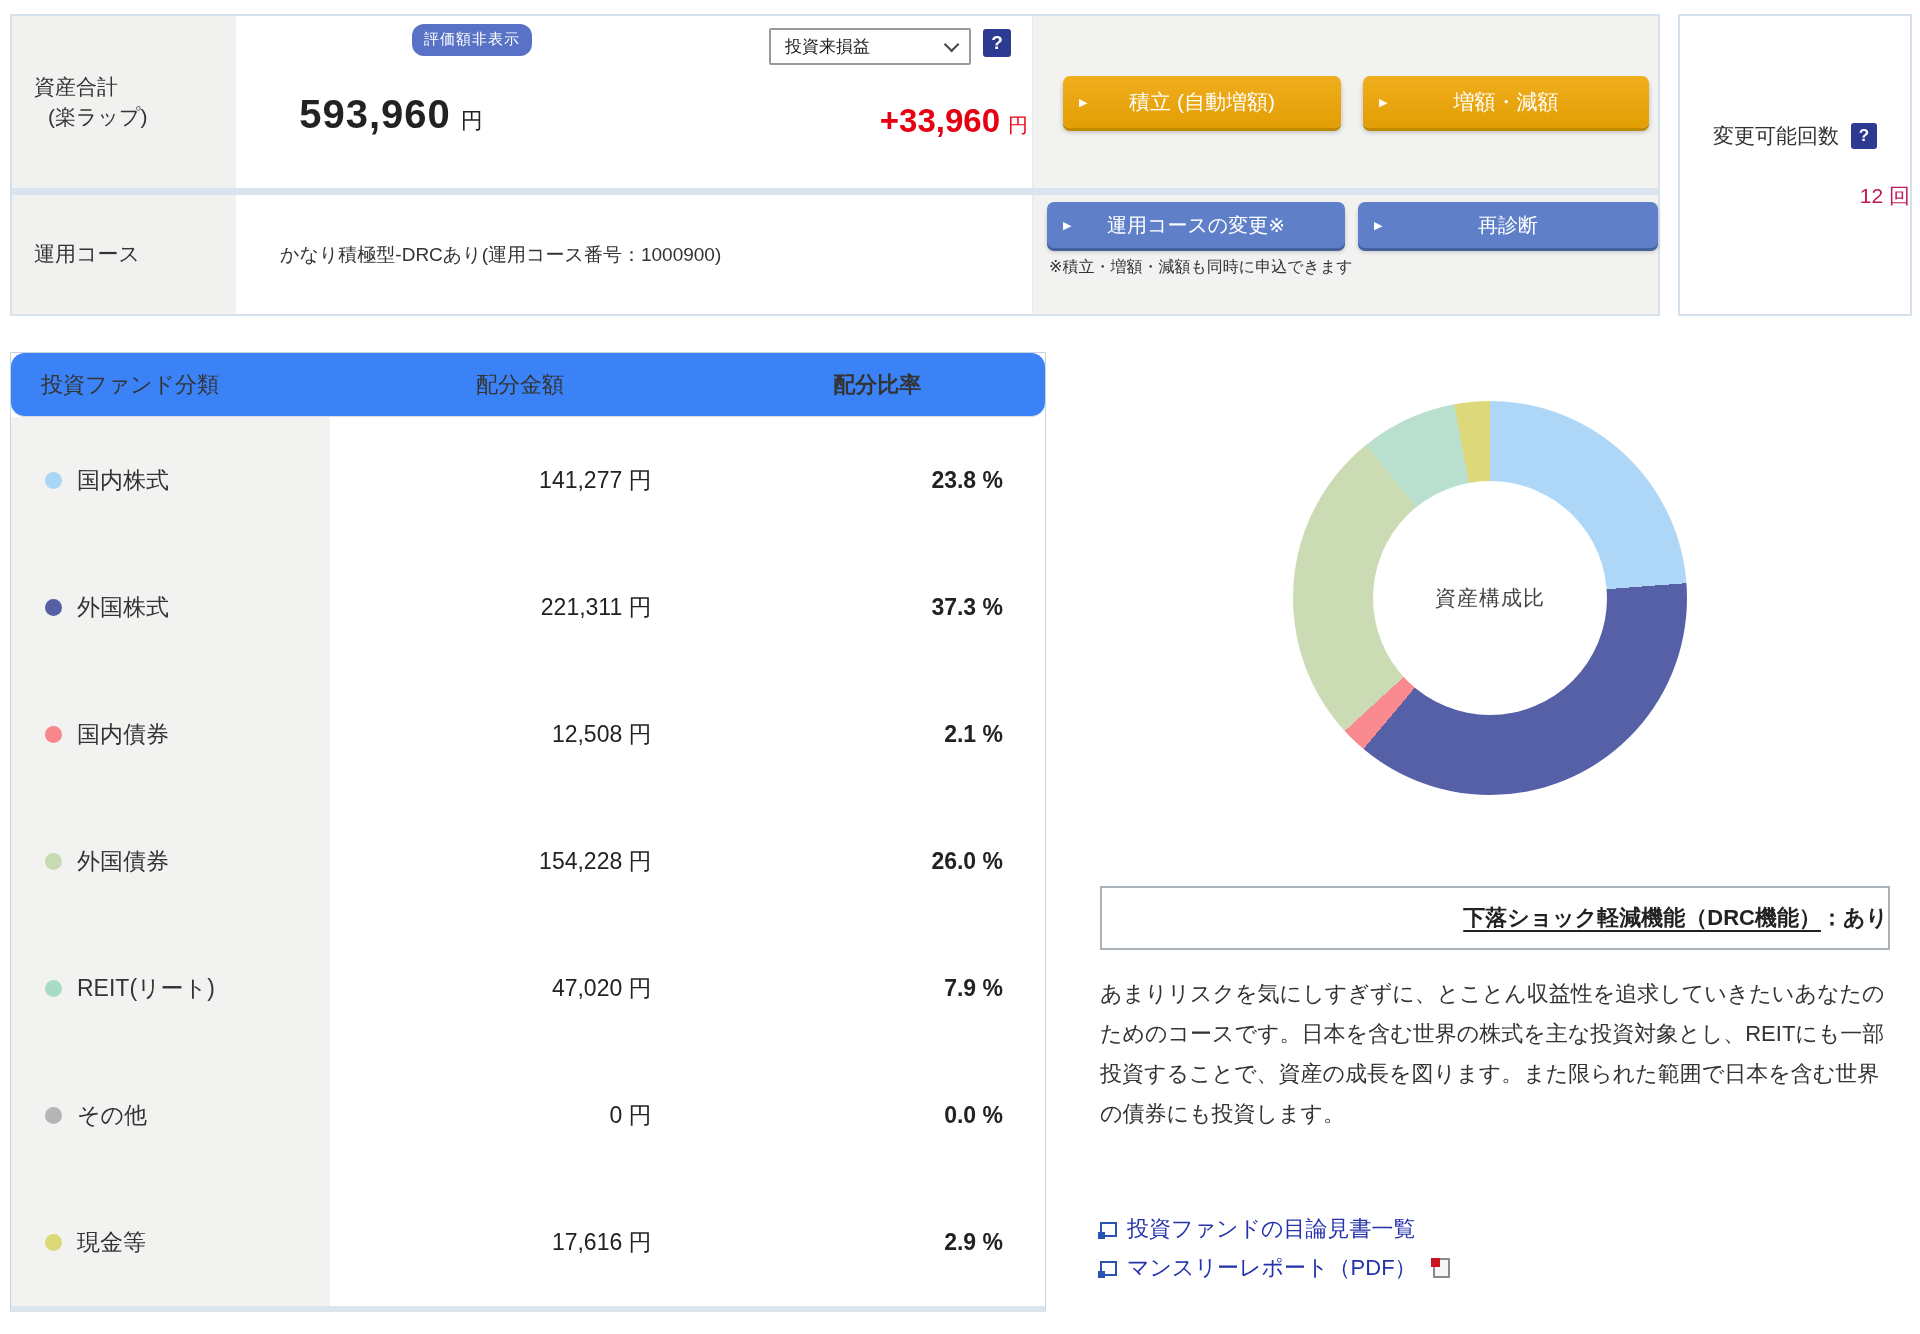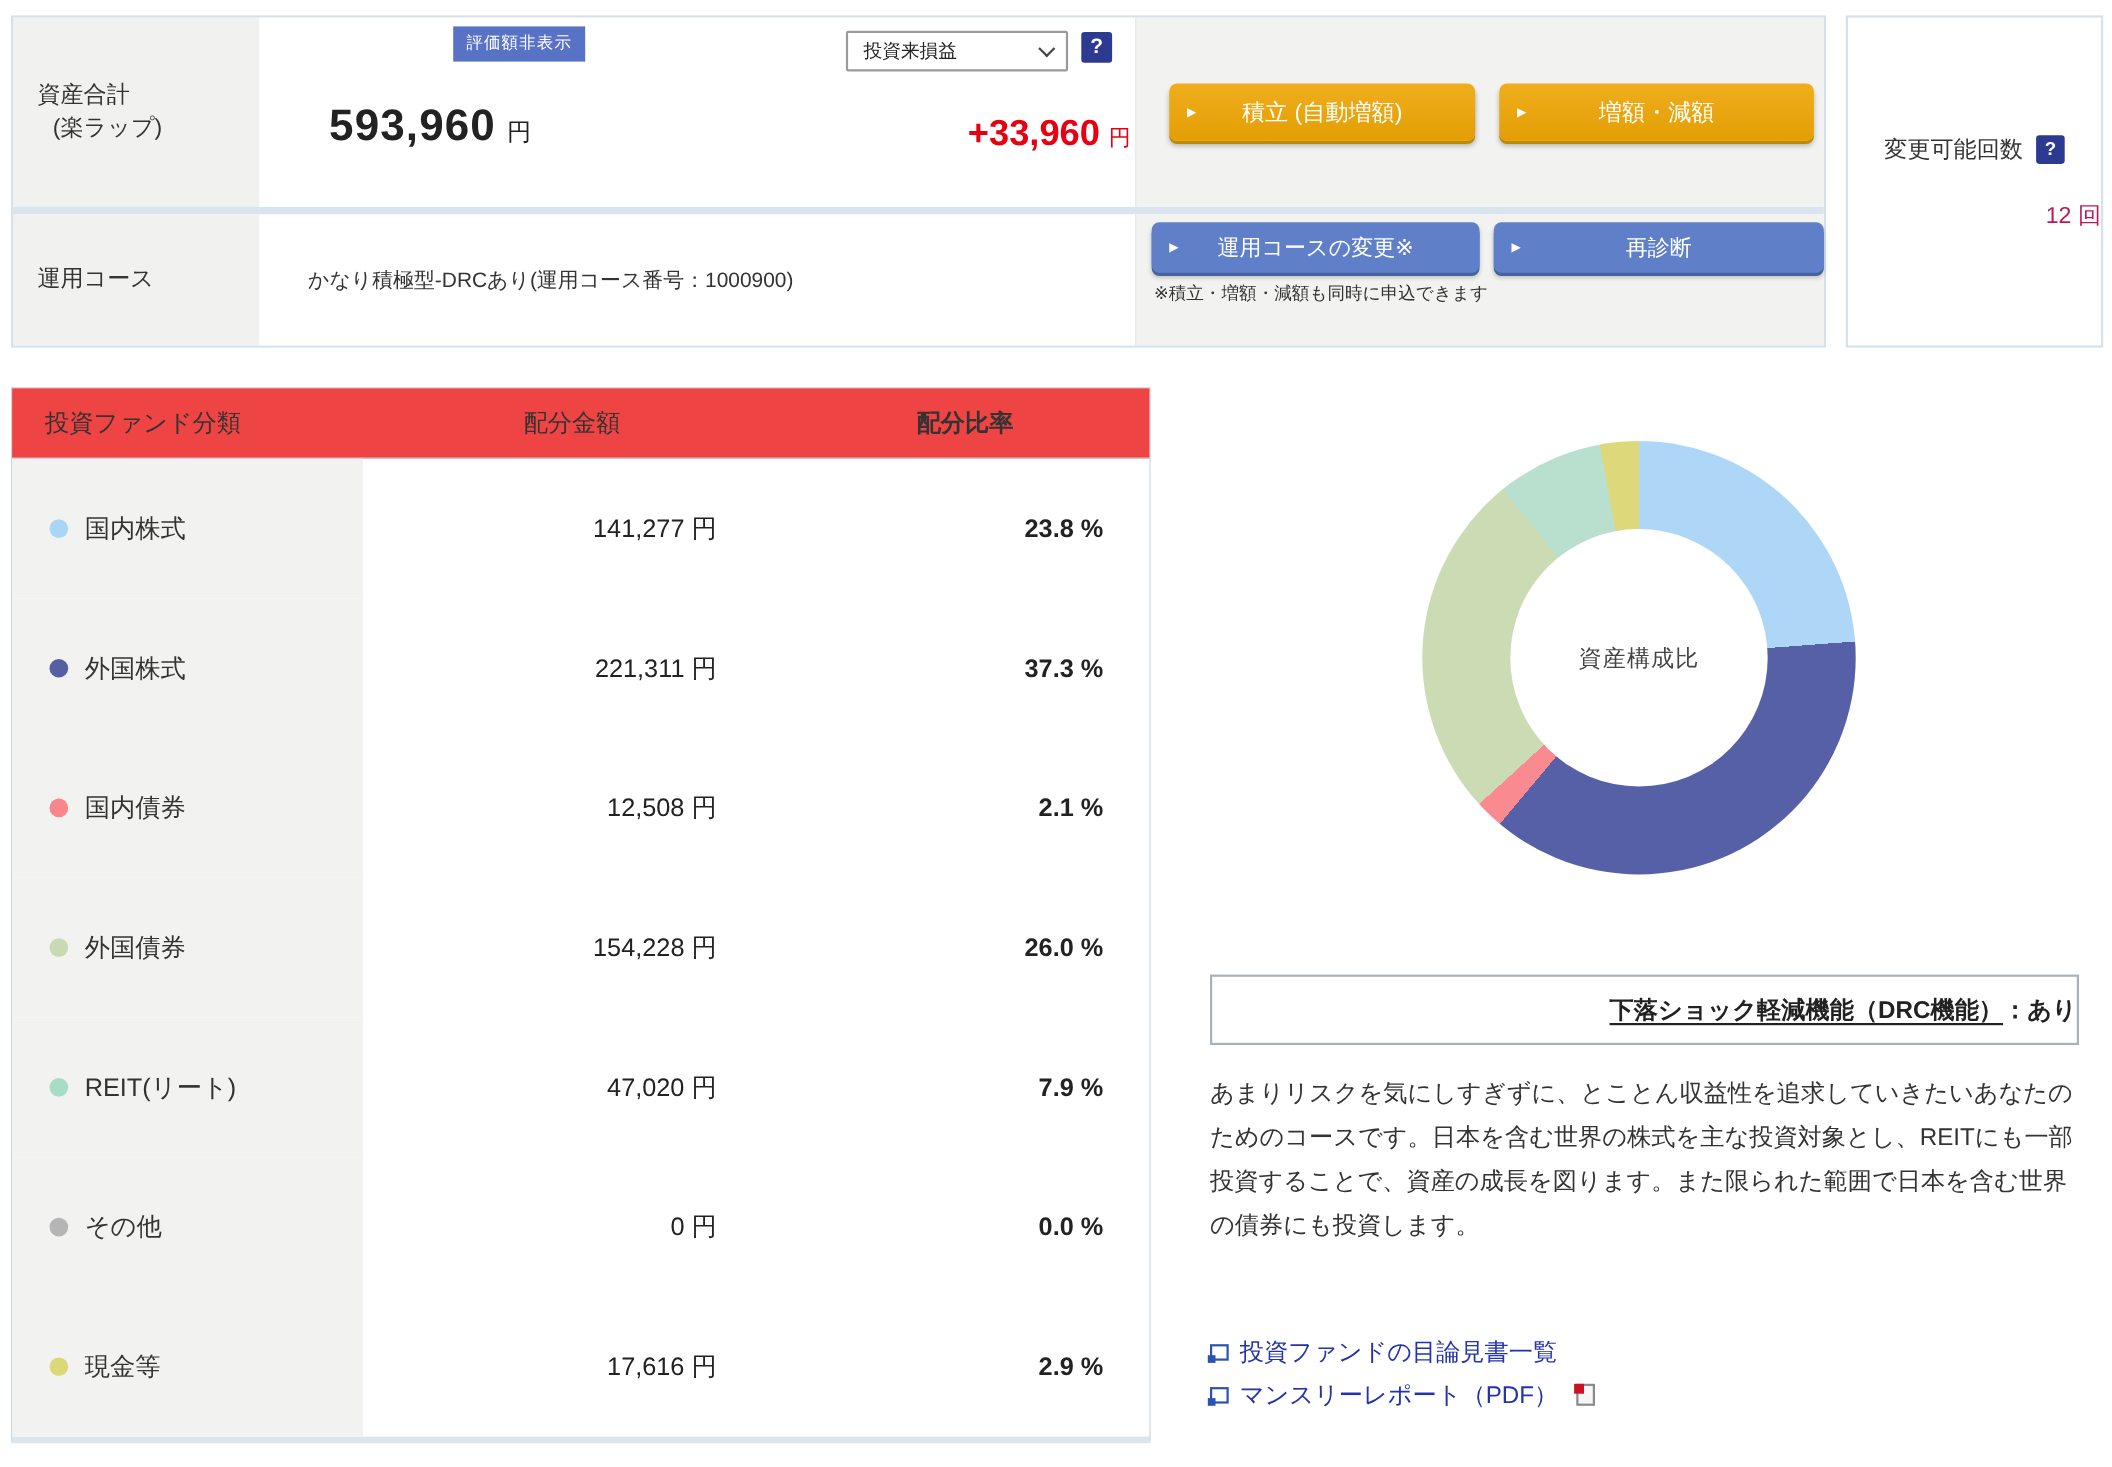--- a/index.html
+++ b/index.html
@@ -12,21 +12,21 @@
   .row1 { height:172px; display:flex; }
   .row-divider { height:7px; background:#d9e4ee; }
   .row2 { flex:1; display:flex; }
   .label-cell { width:224px; background:#f1f1ef; display:flex; flex-direction:column; justify-content:center;
                 padding-left:22px; font-size:21px; color:#333; line-height:1.45; }
   .label-cell .indent { padding-left:14px; }
   .white-cell { width:796px; background:#fff; position:relative; }
   .gray-zone { flex:1; background:#f2f2f1; position:relative; border-left:1px solid #e3e9ef; }
 
   .badge { position:absolute; left:176px; top:8px; background:#5873c5; color:#fff; font-size:15px;
-           padding:6px 12px 7px; border-radius:0; letter-spacing:1px; }
+           padding:6px 12px 7px; border-radius:12px; letter-spacing:1px; }
   .total-amount { position:absolute; left:0; top:76px; width:310px; text-align:center; white-space:nowrap; }
   .total-amount .num { font-size:40px; font-weight:bold; color:#222; letter-spacing:1px; }
   .total-amount .unit { font-size:22px; color:#222; margin-left:10px; }
 
   .pl-select { position:absolute; left:533px; top:12px; width:202px; height:37px; background:#fff;
                border:2px solid #9a9a9a; border-radius:2px; display:flex; align-items:center;
                padding:0 14px; font-size:17px; color:#222; cursor:pointer; }
   .pl-select .chev { margin-left:auto; width:11px; height:11px; border-right:2px solid #444;
                      border-bottom:2px solid #444; transform:rotate(45deg) translateY(-3px); }
   .help-icon { width:28px; height:28px; background:#2c3a92; color:#fff; font-weight:bold; font-size:19px;
@@ -51,22 +51,22 @@
 
   .right-box { position:absolute; left:1678px; top:14px; width:234px; height:302px;
                border:2px solid #d5e1ec; background:#fff; text-align:right; }
   .right-box .line1 { margin-top:106px; font-size:21px; display:flex; align-items:center; justify-content:center; gap:12px; }
   .right-box .line1 .help-icon { width:26px; height:26px; font-size:17px; }
   .right-box .line2 { margin-top:32px; font-size:21px; color:#be185d; }
 
   
   .alloc-table { position:absolute; left:10px; top:352px; width:1036px; border:1px solid #c9d4de;
                  border-bottom:6px solid #dbe5ee; background:#fff; }
-  .t-head { display:flex; height:64px; background:#ef4444; border-bottom:1px solid #d4dee7;
-            align-items:center; font-size:22px; color:#333; }
+  .t-head { display:flex; height:64px; background:#3b82f6; border-bottom:1px solid #d4dee7;
+            align-items:center; font-size:22px; color:#333;border-radius:14px; }
   .t-row { display:flex; height:127px; }
   .c1 { width:320px; } .c2 { width:380px; } .c3 { width:336px;font-weight:bold; }
   .t-head .c1 { padding-left:30px; }
   .t-head .c2, .t-head .c3 { text-align:center; }
   .t-row .c1 { background:#f2f2f0; display:flex; align-items:center; }
   .t-row .c2 { display:flex; align-items:center; justify-content:flex-end; padding-right:58px;
                font-size:23px; color:#222; }
   .t-row .c3 { display:flex; align-items:center; justify-content:flex-end; padding-right:42px;
                font-size:23px; color:#222; }
   .dot { width:17px; height:17px; border-radius:50%; margin-left:34px; margin-right:15px; flex:0 0 auto; }

